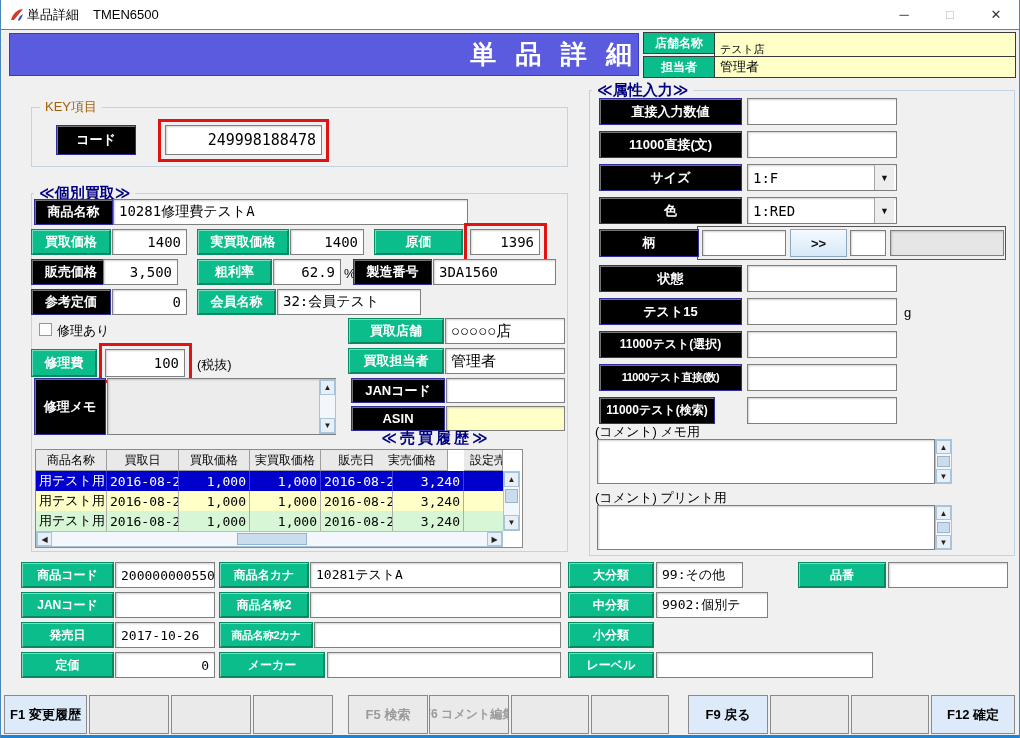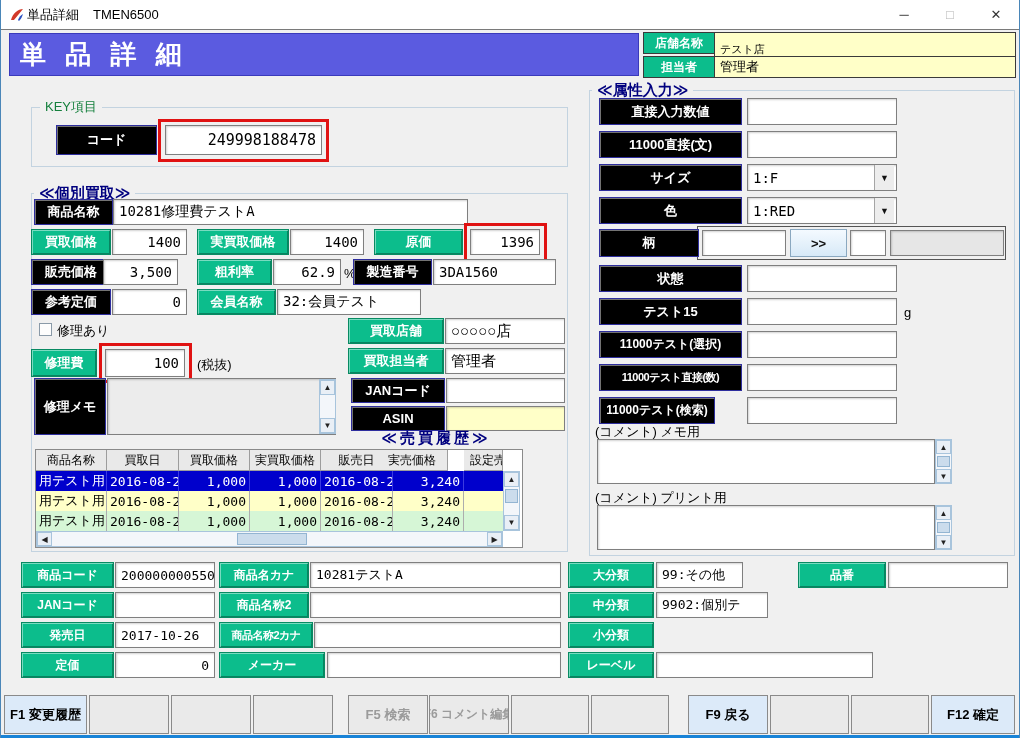--- a/index.html
+++ b/index.html
@@ -17,21 +17,21 @@
   .tb-title { font-size:13px; color:#000; margin-left:6px; }
   .tb-code  { font-size:13px; color:#000; margin-left:14px; }
   .tb-spacer { flex:1; }
   .tb-btn { width:46px; height:29px; display:flex; align-items:center; justify-content:center;
             font-size:13px; color:#333; }
   .tb-btn.dim { color:#B5B5B5; }
 
   
   .hdrbar { position:absolute; left:8px; top:33px; width:630px; height:43px;
             background:#5B5BE0; border:1px solid #3A3ABB;
-            display:flex; align-items:center; }
+            display:flex; align-items:center;justify-content:flex-end; }
   .hdrbar span { color:#fff; font-weight:bold; font-size:26px; letter-spacing:6px; margin-left:10px; }
 
   
   .lbl { position:absolute; display:flex; align-items:center; justify-content:center;
          color:#fff; font-weight:bold; font-size:13px; white-space:nowrap; overflow:hidden; }
   .lblb { background:#000000; border:1px solid #2E2E9E;
           box-shadow:inset 1px 1px 0 rgba(255,255,255,.45), inset -1px -1px 0 rgba(0,0,0,.3); }
   .lblg { background:#0CBD8C; border:1px solid #088A62;
           box-shadow:inset 1px 1px 0 rgba(255,255,255,.45), inset -1px -1px 0 rgba(0,0,0,.3); }
   .sm { font-size:12px; }
@@ -45,21 +45,21 @@
   .num { justify-content:flex-end; }
   .yellow { background:#FFFFC8; }
   .greyf { background:#E6E6E6; }
   .darkb { border:1px solid #3A3A3A; box-shadow:none; }
 
   .suffix { position:absolute; font-size:13px; color:#000; }
 
   
   .grp { position:absolute; border:1px solid #C3D3E0; }
   .grp-title { position:absolute; top:-10px; left:8px; background:#F0F0F0; padding:0 5px;
-               font-size:13px; color:#15803d; white-space:nowrap; }
+               font-size:13px; color:#a16207; white-space:nowrap; }
   .grp-title.navy { color:#00007F; font-weight:bold; font-size:15px; }
   .sect { position:absolute; color:#00007F; font-weight:bold; font-size:15px; white-space:nowrap; }
 
   
   .redbox { position:absolute; border:3px solid #E01212; pointer-events:none; }
 
   
   .chk { position:absolute; width:13px; height:13px; background:#FDFDFD; border:1px solid #8A9AA8; }
   .chk-label { position:absolute; font-size:13px; color:#000; white-space:nowrap; }
 
@@ -126,21 +126,21 @@
 </div>
 
 <div class="lbl lblg sm darkb" style="left:642px;top:32px;width:72px;height:22px">店舗名称</div>
 <div class="fld yellow darkb" style="left:713px;top:32px;width:302px;height:34px;font-size:11px">テスト店</div>
 <div class="lbl lblg sm darkb" style="left:642px;top:56px;width:72px;height:22px">担当者</div>
 <div class="fld yellow darkb" style="left:713px;top:56px;width:302px;height:22px;font-size:13px">管理者</div>
 
 <div class="grp" style="left:30px;top:107px;width:537px;height:60px">
   <span class="grp-title">KEY項目</span>
 </div>
-<div class="lbl lblb" style="left:55px;top:125px;width:101px;height:30px">コード</div>
+<div class="lbl lblb" style="left:55px;top:125px;width:80px;height:30px">コード</div>
 <div class="fld mono num" style="left:164px;top:125px;width:157px;height:30px;font-size:15px">249998188478</div>
 <div class="redbox" style="left:157px;top:119px;width:171px;height:43px"></div>
 
 <div class="grp" style="left:30px;top:193px;width:537px;height:359px">
   <span class="grp-title navy" style="left:2px">≪個別買取≫</span>
 </div>
 
 <div class="lbl lblb" style="left:33px;top:199px;width:79px;height:26px">商品名称</div>
 <div class="fld mono" style="left:112px;top:199px;width:355px;height:26px">10281修理費テストA</div>
 

